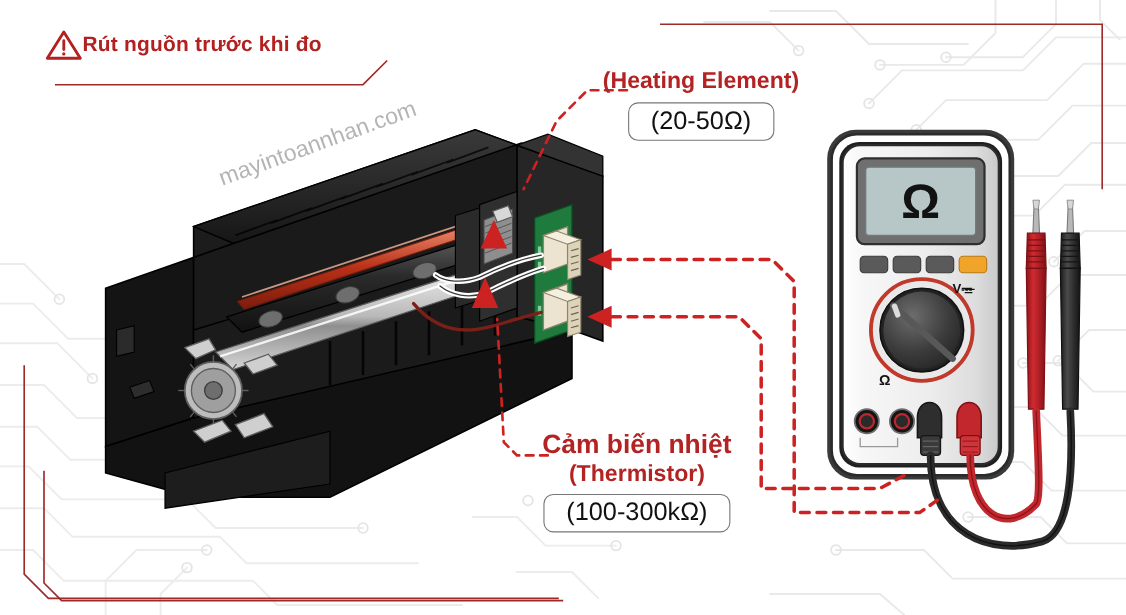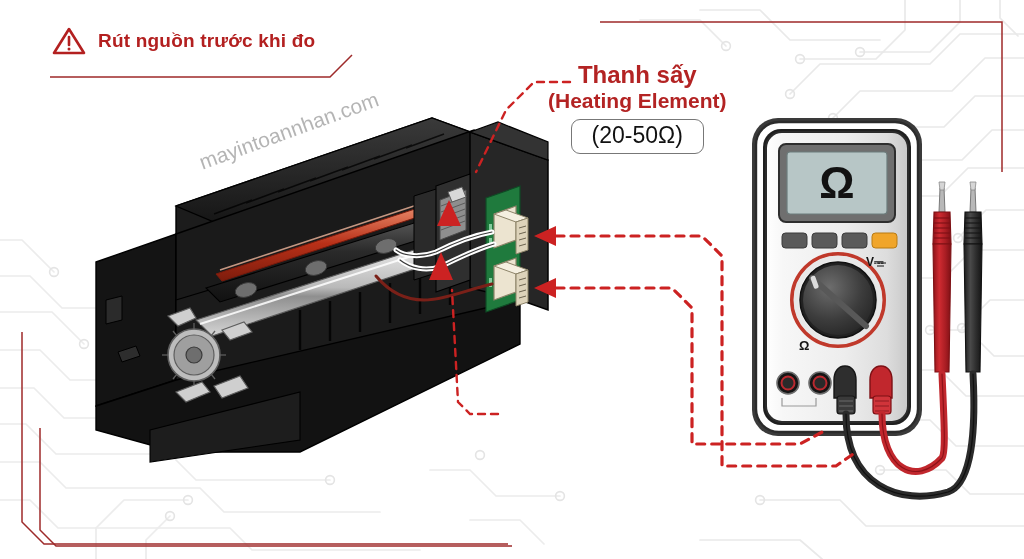--- a/index.html
+++ b/index.html
@@ -7,21 +7,21 @@
     width:1024px;height:559px;overflow:hidden;position:relative;
     background:#ffffff;
     font-family:"Liberation Sans", sans-serif;
   }
   #stage{position:absolute;inset:0;width:1024px;height:559px;}
   .layer{position:absolute;inset:0;width:1024px;height:559px;}
   svg.layer{display:block;}
 
   
   #warning{
-    position:absolute;left:52px;top:26px;display:flex;align-items:center;gap:12px;
+    position:absolute;left:41px;top:26px;display:flex;align-items:center;gap:0;
   }
   #warning .wtext{
     font-size:19px;font-weight:bold;color:#b32020;letter-spacing:.2px;white-space:nowrap;
   }
 
   
   .callout{position:absolute;text-align:center;}
   .callout .l1,.callout .l2{
     color:#b32323;font-weight:bold;line-height:1.12;white-space:nowrap;
   }
@@ -429,21 +429,25 @@
   <div id="warning">
     <svg width="34" height="30" viewBox="0 0 34 30">
       <path d="M17 3 L32 27 L2 27 Z" fill="none" stroke="#b32020" stroke-width="2.6" stroke-linejoin="round"></path>
       <path d="M17 11 L17 19" stroke="#b32020" stroke-width="2.6" stroke-linecap="round"></path>
       <circle cx="17" cy="23" r="1.5" fill="#b32020"></circle>
     </svg>
     <span class="wtext">Rút nguồn trước khi đo</span>
   </div>
 
   <div class="callout" id="callout-heating">
-    <div class="l1">Thanh sấy</div>
     <div class="l2">(Heating Element)</div>
     <div class="valbox">(20-50Ω)</div>
   </div>
 
+  <div class="callout" id="callout-thermistor">
+    <div class="l1">Cảm biến nhiệt</div>
+    <div class="l2">(Thermistor)</div>
+    <div class="valbox">(100-300kΩ)</div>
+  </div>
 
   <div id="watermark">mayintoannhan.com</div>
 
 </div>
 
 </body></html>

